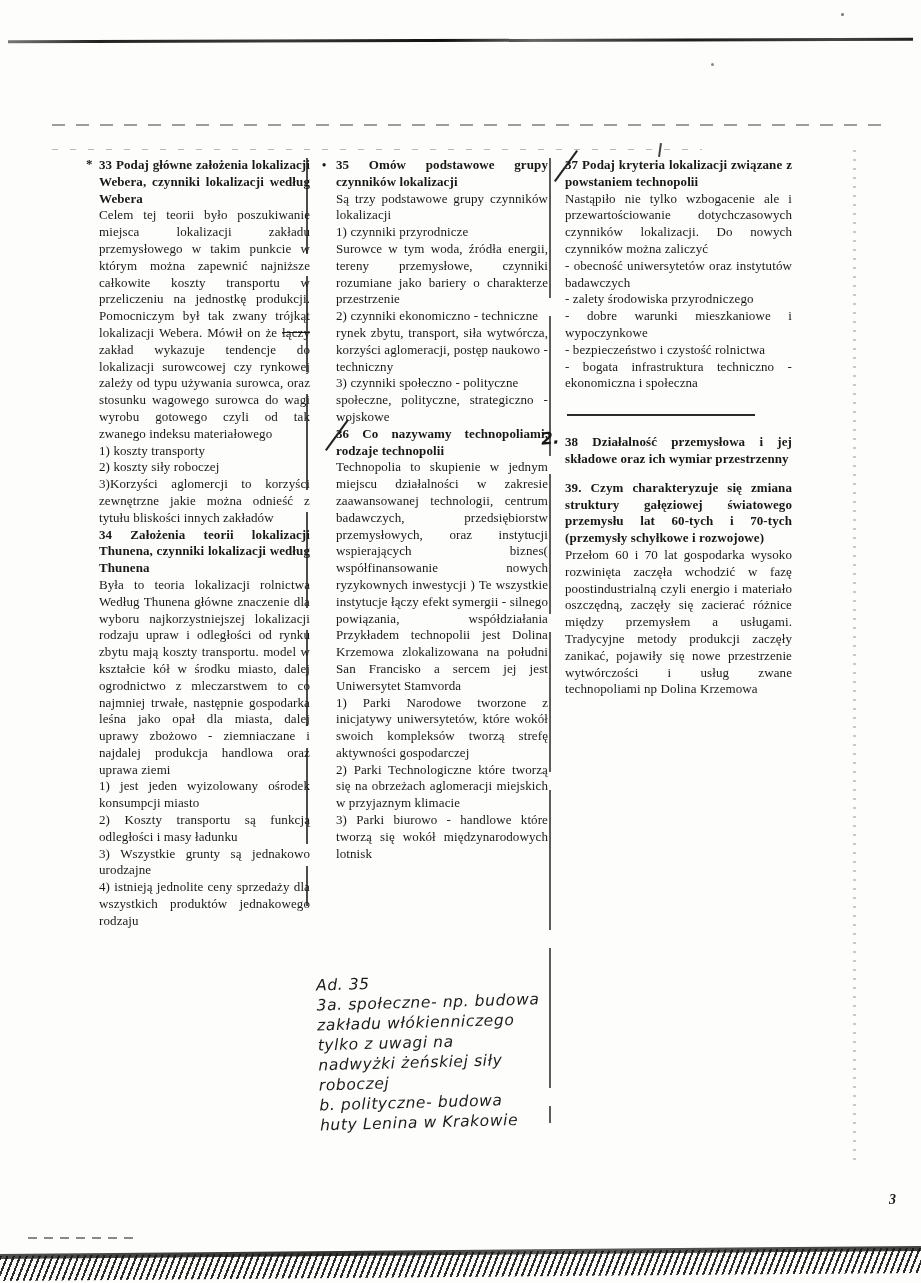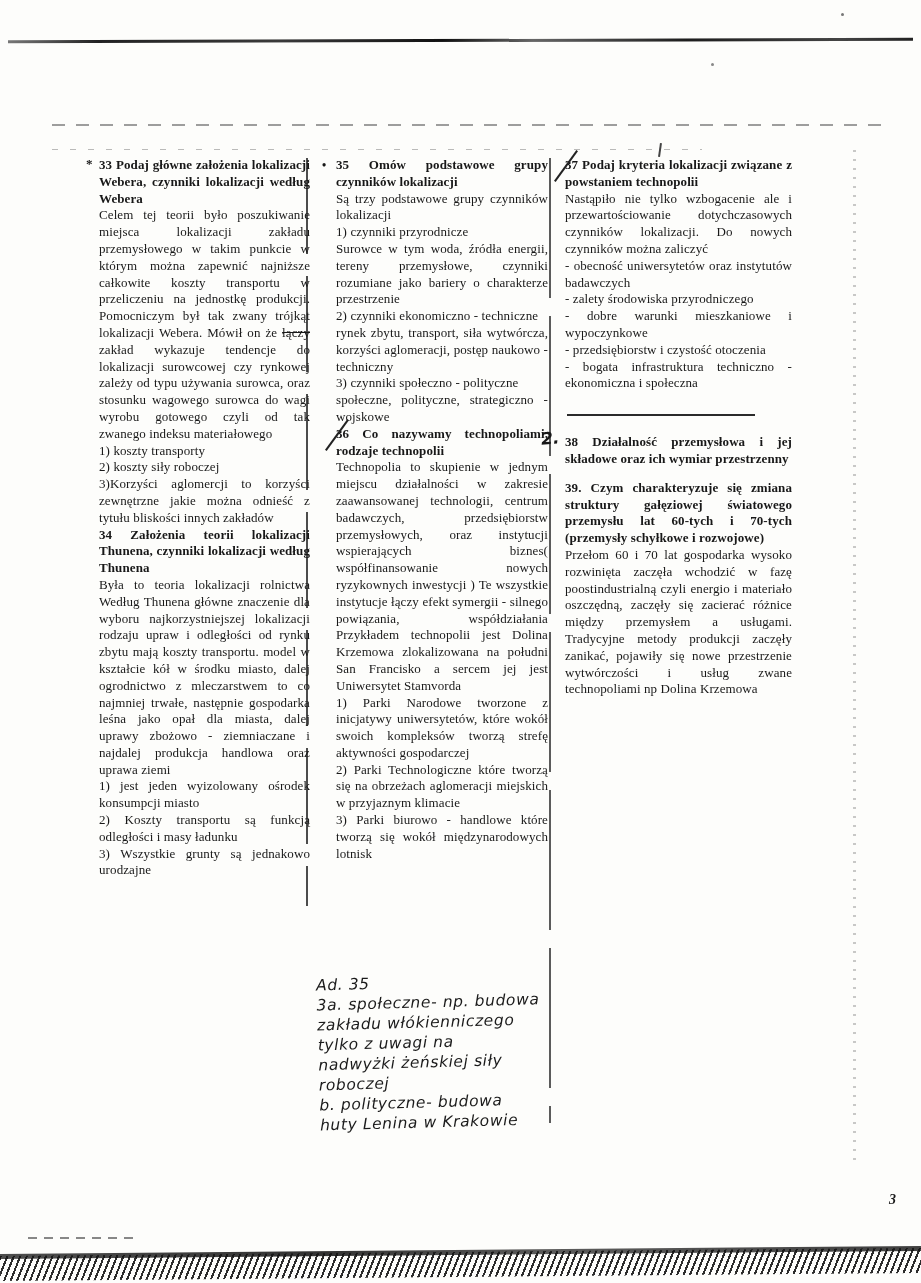--- a/index.html
+++ b/index.html
@@ -91,20 +91,21 @@
     <div class="p">1) koszty transporty</div>
     <div class="p">2) koszty siły roboczej</div>
     <div class="p">3)Korzyści aglomercji to korzyści zewnętrzne jakie można odnieść z tytułu bliskości innych zakładów</div>
     <div class="p head">
       <span>34 Założenia teorii lokalizacji </span><span class="ul">Thunena,</span><span> czynniki lokalizacji według Thunena</span>
     </div>
     <div class="p">Była to teoria lokalizacji rolnictwa Według Thunena główne znaczenie dla wyboru najkorzystniejszej lokalizacji rodzaju upraw i odległości od rynku zbytu mają koszty transportu. model w kształcie kół w środku miasto, dalej ogrodnictwo z mleczarstwem to co najmniej trwałe, następnie gospodarka leśna jako opał dla miasta, dalej uprawy zbożowo - ziemniaczane i najdalej produkcja handlowa oraz uprawa ziemi</div>
     <div class="p">1) jest jeden wyizolowany ośrodek konsumpcji miasto</div>
     <div class="p">2) Koszty transportu są funkcją odległości i masy ładunku</div>
     <div class="p">3) Wszystkie grunty są jednakowo urodzajne</div>
+    <div class="p">4) istnieją jednolite ceny sprzedaży dla wszystkich produktów jednakowego rodzaju</div>
   </div>
 
   <div class="col" id="col2">
     <div class="p head" style="position:relative;">
       <span class="bullet">•</span><span>35 Omów podstawowe grupy czynników lokalizacji</span>
     </div>
     <div class="p">Są trzy podstawowe grupy czynników lokalizacji</div>
     <div class="p">1) czynniki przyrodnicze</div>
     <div class="p">Surowce w tym woda, źródła energii, tereny przemysłowe, czynniki rozumiane jako bariery o charakterze przestrzenie</div>
     <div class="p">2) czynniki ekonomiczno - techniczne</div>
@@ -121,21 +122,21 @@
   </div>
 
   <div class="col" id="col3">
     <div class="p head">
       <span class="slash"><span>37</span></span><span> Podaj kryteria lokalizacji związane z powstaniem technopolii</span>
     </div>
     <div class="p">Nastąpiło nie tylko wzbogacenie ale i przewartościowanie dotychczasowych czynników lokalizacji. Do nowych czynników można zaliczyć</div>
     <div class="p">- obecność uniwersytetów oraz instytutów badawczych</div>
     <div class="p">- zalety środowiska przyrodniczego</div>
     <div class="p">- dobre warunki mieszkaniowe i wypoczynkowe</div>
-    <div class="p">- przedsiębiorstw i czystość otoczenia</div>
+    <div class="p">- bezpieczeństwo i czystość rolnictwa</div>
     <div class="p">- bogata infrastruktura techniczno - ekonomiczna i społeczna</div>
     <div class="rule"></div>
     <div class="p head h38wrap">
       <span class="margin-note">2.</span><span>38 Działalność przemysłowa i jej składowe oraz ich wymiar przestrzenny</span>
     </div>
     <div class="sp"></div>
     <div class="p head">39. Czym charakteryzuje się zmiana struktury gałęziowej światowego przemysłu lat 60-tych i 70-tych (przemysły schyłkowe i rozwojowe)</div>
     <div class="p">Przełom 60 i 70 lat gospodarka wysoko rozwinięta zaczęła wchodzić w fazę poostindustrialną czyli energio i materiało oszczędną, zaczęły się zacierać różnice między przemysłem a usługami. Tradycyjne metody produkcji zaczęły zanikać, pojawiły się nowe przestrzenie wytwórczości i usług zwane technopoliami np Dolina Krzemowa</div>
   </div>
 

